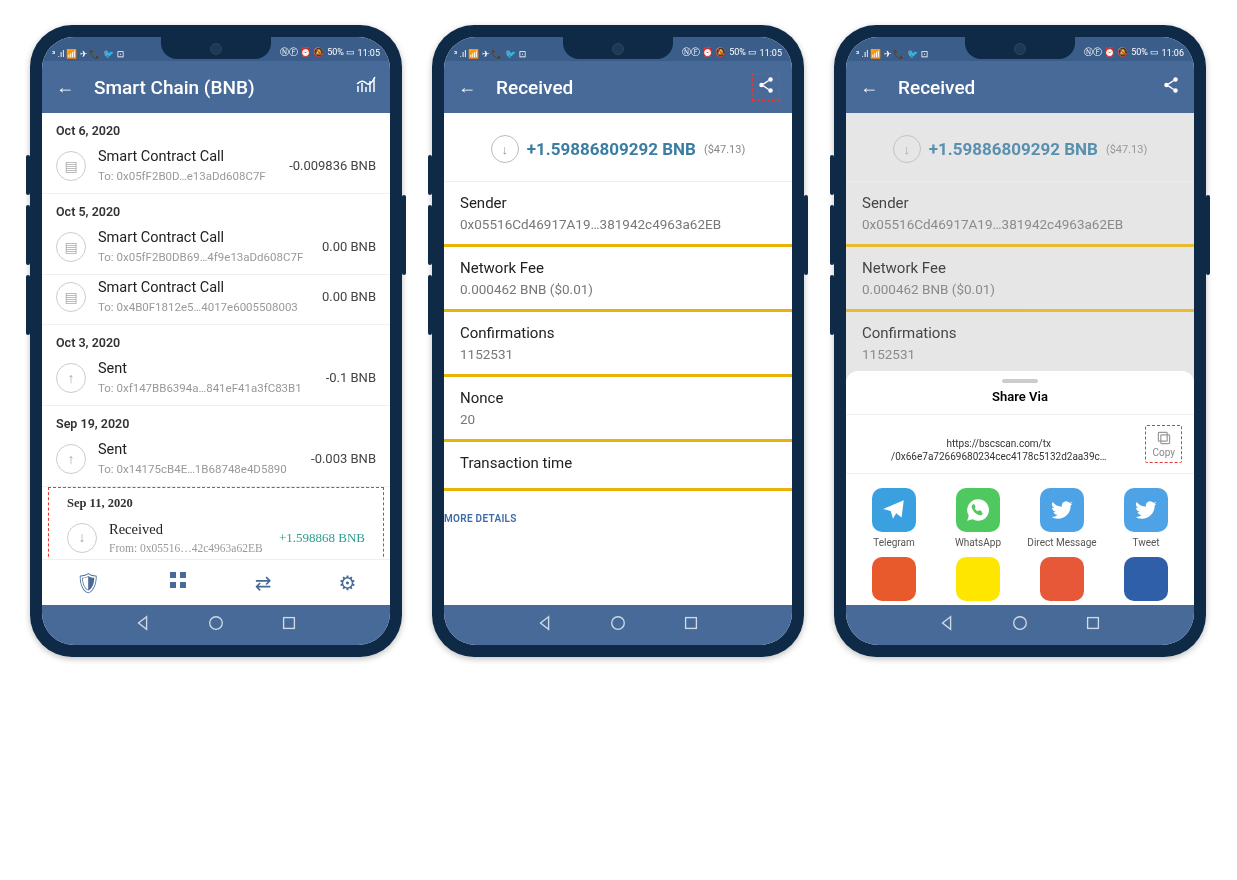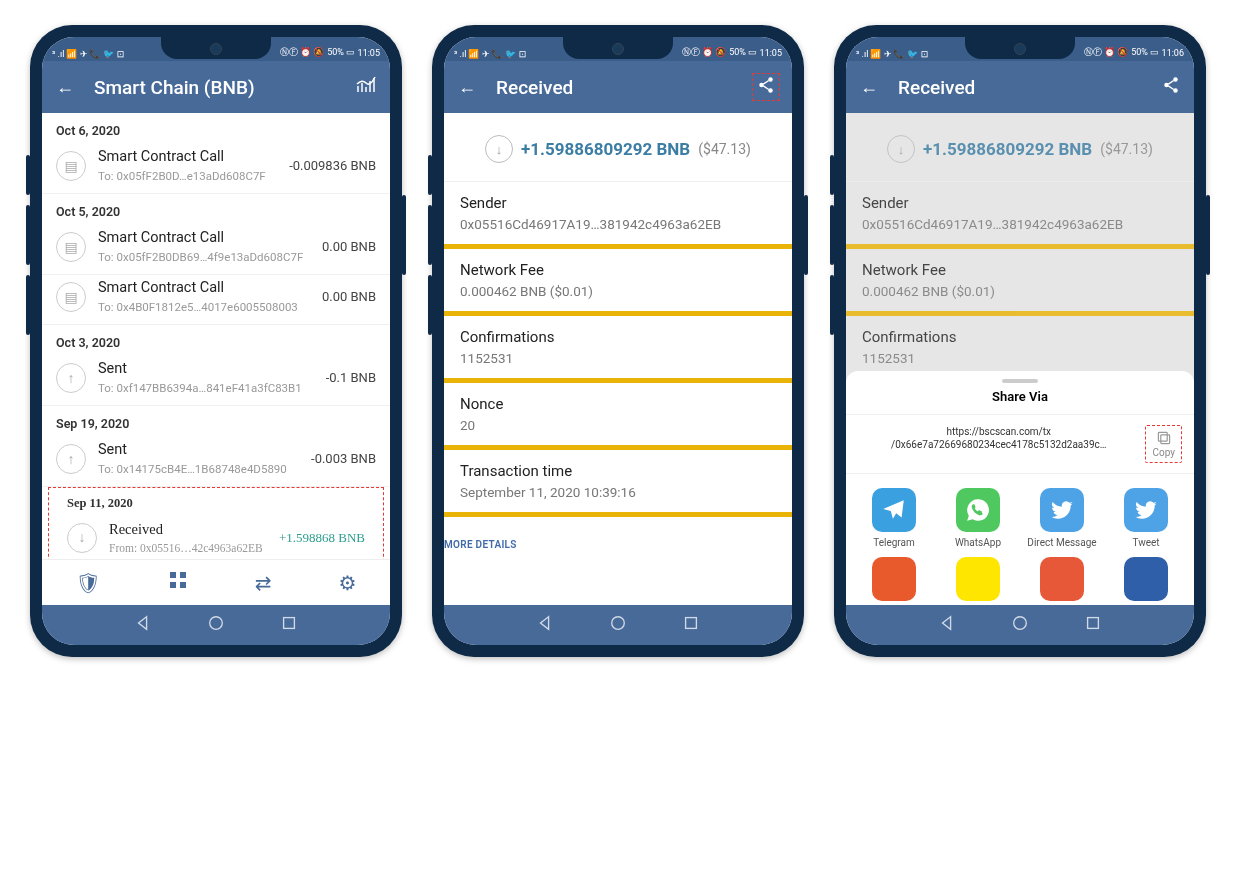--- a/index.html
+++ b/index.html
@@ -156,24 +156,24 @@
     border-bottom: 1px solid #eee;
   }
   .receipt-hero .hero-icon {
     width: 28px; height: 28px;
     border: 1.5px solid #bbb;
     border-radius: 50%;
     display: flex; align-items: center; justify-content: center;
     color: #999; font-size: 13px;
   }
   .receipt-hero .hero-amount { font-size: 17px; color: #3b7da3; font-weight: 700; }
-  .receipt-hero .hero-usd { font-size: 14px; color: #888; }
+  .receipt-hero .hero-usd { font-size: 11px; color: #888; }
   .detail-row {
     padding: 12px 16px;
-    border-bottom: 5px solid #eab308;
+    border-bottom: 3px solid #eab308;
   }
   .detail-label { font-size: 15px; color: #222; margin-bottom: 4px; }
   .detail-value { font-size: 13.5px; color: #777; }
   .more-details {
     text-align: left;
     color: #3f6aa8;
     font-weight: 600;
     font-size: 10px;
     padding: 22px 0;
     letter-spacing: 0.3px;
@@ -197,21 +197,21 @@
   }
   .share-title {
     text-align: center;
     font-size: 13px;
     font-weight: 600;
     padding-bottom: 10px;
     border-bottom: 1px solid #eee;
   }
   .share-link-row {
     display: flex;
-    align-items: flex-start;
+    align-items: flex-end;
     padding: 10px 12px;
     border-bottom: 1px solid #eee;
   }
   .share-link-text {
     flex: 1;
     font-size: 10px;
     color: #333;
     text-align: center;
     line-height: 1.3;
     word-break: break-all;
@@ -430,21 +430,20 @@
       <div class="detail-row">
         <div class="detail-label">Confirmations</div>
         <div class="detail-value">1152531</div>
       </div>
       <div class="detail-row">
         <div class="detail-label">Nonce</div>
         <div class="detail-value">20</div>
       </div>
       <div class="detail-row">
         <div class="detail-label">Transaction time</div>
-        <div class="detail-value">September 11, 2020 10:39:16</div>
       </div>
       <div class="more-details">MORE DETAILS</div>
     </div>
     <div class="sys-nav">
       <span><svg viewBox="0 0 20 20" fill="none" stroke="#d0d9e6" stroke-width="1.5">
             <path d="M14 3 L5 10 L14 17 Z"></path>
           </svg></span>
       <span><svg viewBox="0 0 20 20" fill="none" stroke="#d0d9e6" stroke-width="1.5">
             <circle cx="10" cy="10" r="7"></circle>
           </svg></span>

